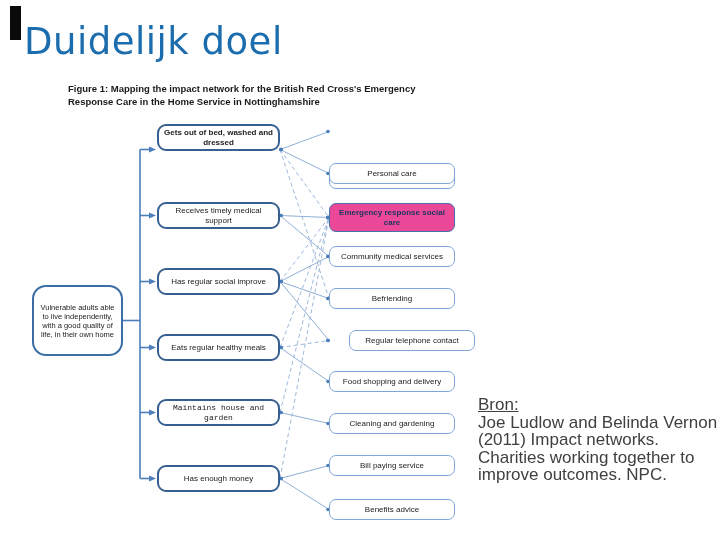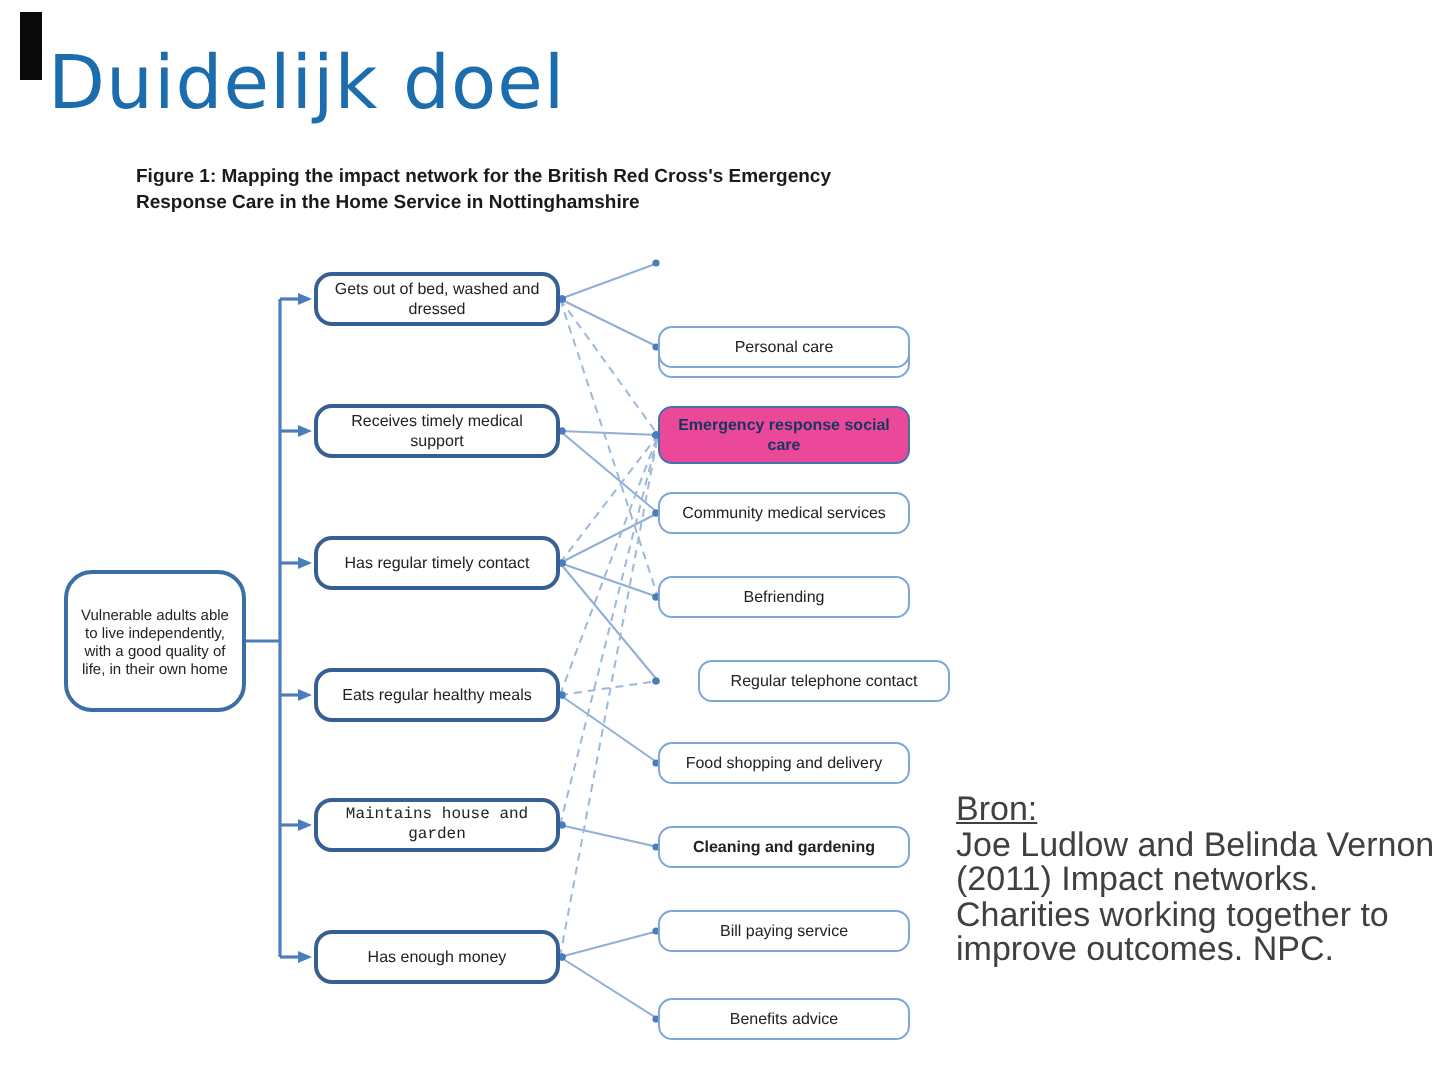--- a/index.html
+++ b/index.html
@@ -119,34 +119,34 @@
       <circle cx="328" cy="465.5" r="1.8" fill="#4A7EBB"></circle>
       <line x1="280" y1="478.5" x2="329" y2="509.5" stroke="#90AFD6" stroke-width="1"></line>
       <circle cx="281" cy="478.5" r="1.8" fill="#4A7EBB"></circle>
       <circle cx="328" cy="509.5" r="1.8" fill="#4A7EBB"></circle>
       <line x1="280" y1="478.5" x2="329" y2="217.5" stroke="#9DB8DA" stroke-width="1" stroke-dasharray="4,3"></line>
       <circle cx="281" cy="478.5" r="1.8" fill="#4A7EBB"></circle>
       <circle cx="328" cy="217.5" r="1.8" fill="#4A7EBB"></circle>
     </svg>
   <div id="diagram-nodes">
       <div class="node goal" style="left: 32px; top: 285px; width: 91px; height: 71px;">Vulnerable adults able to live independently, with a good quality of life, in their own home</div>
-      <div class="node outcome" style="left: 157px; top: 136px; width: 123px; height: 27px;">Gets out of bed, washed and dressed</div>
+      <div class="node outcome" style="left: 157px; top: 124px; width: 123px; height: 27px; font-weight: bold;">Gets out of bed, washed and dressed</div>
       <div class="node outcome" style="left: 157px; top: 202px; width: 123px; height: 27px;">Receives timely medical support</div>
-      <div class="node outcome" style="left: 157px; top: 268px; width: 123px; height: 27px;">Has regular timely contact</div>
+      <div class="node outcome" style="left: 157px; top: 268px; width: 123px; height: 27px;">Has regular social improve</div>
       <div class="node outcome" style="left: 157px; top: 334px; width: 123px; height: 27px;">Eats regular healthy meals</div>
       <div class="node outcome" style="left: 157px; top: 399px; width: 123px; height: 27px; font-family: Liberation Mono, monospace;">Maintains house and garden</div>
       <div class="node outcome" style="left: 157px; top: 465px; width: 123px; height: 27px;">Has enough money</div>
       <div class="node service" style="left: 329px; top: 121px; width: 126px; height: 21px; margin-top: 47px;">Respite care</div>
       <div class="node service" style="left: 329px; top: 163px; width: 126px; height: 21px;">Personal care</div>
       <div class="node service highlighted" style="left: 329px; top: 203px; width: 126px; height: 29px;">Emergency response social care</div>
       <div class="node service" style="left: 329px; top: 246px; width: 126px; height: 21px;">Community medical services</div>
       <div class="node service" style="left: 329px; top: 288px; width: 126px; height: 21px; text-align: right;">Befriending</div>
       <div class="node service" style="left: 329px; top: 330px; width: 126px; height: 21px; margin-left: 20px;">Regular telephone contact</div>
       <div class="node service" style="left: 329px; top: 371px; width: 126px; height: 21px;">Food shopping and delivery</div>
-      <div class="node service" style="left: 329px; top: 413px; width: 126px; height: 21px; font-weight: bold;">Cleaning and gardening</div>
+      <div class="node service" style="left: 329px; top: 413px; width: 126px; height: 21px;">Cleaning and gardening</div>
       <div class="node service" style="left: 329px; top: 455px; width: 126px; height: 21px;">Bill paying service</div>
       <div class="node service" style="left: 329px; top: 499px; width: 126px; height: 21px;">Benefits advice</div>
     </div>
 
   <div class="citation">
     <div class="citation-label">Bron:</div>
     <div>Joe Ludlow and Belinda Vernon</div>
     <div>(2011) Impact networks.</div>
     <div>Charities working together to</div>
     <div>improve outcomes. NPC.</div>

